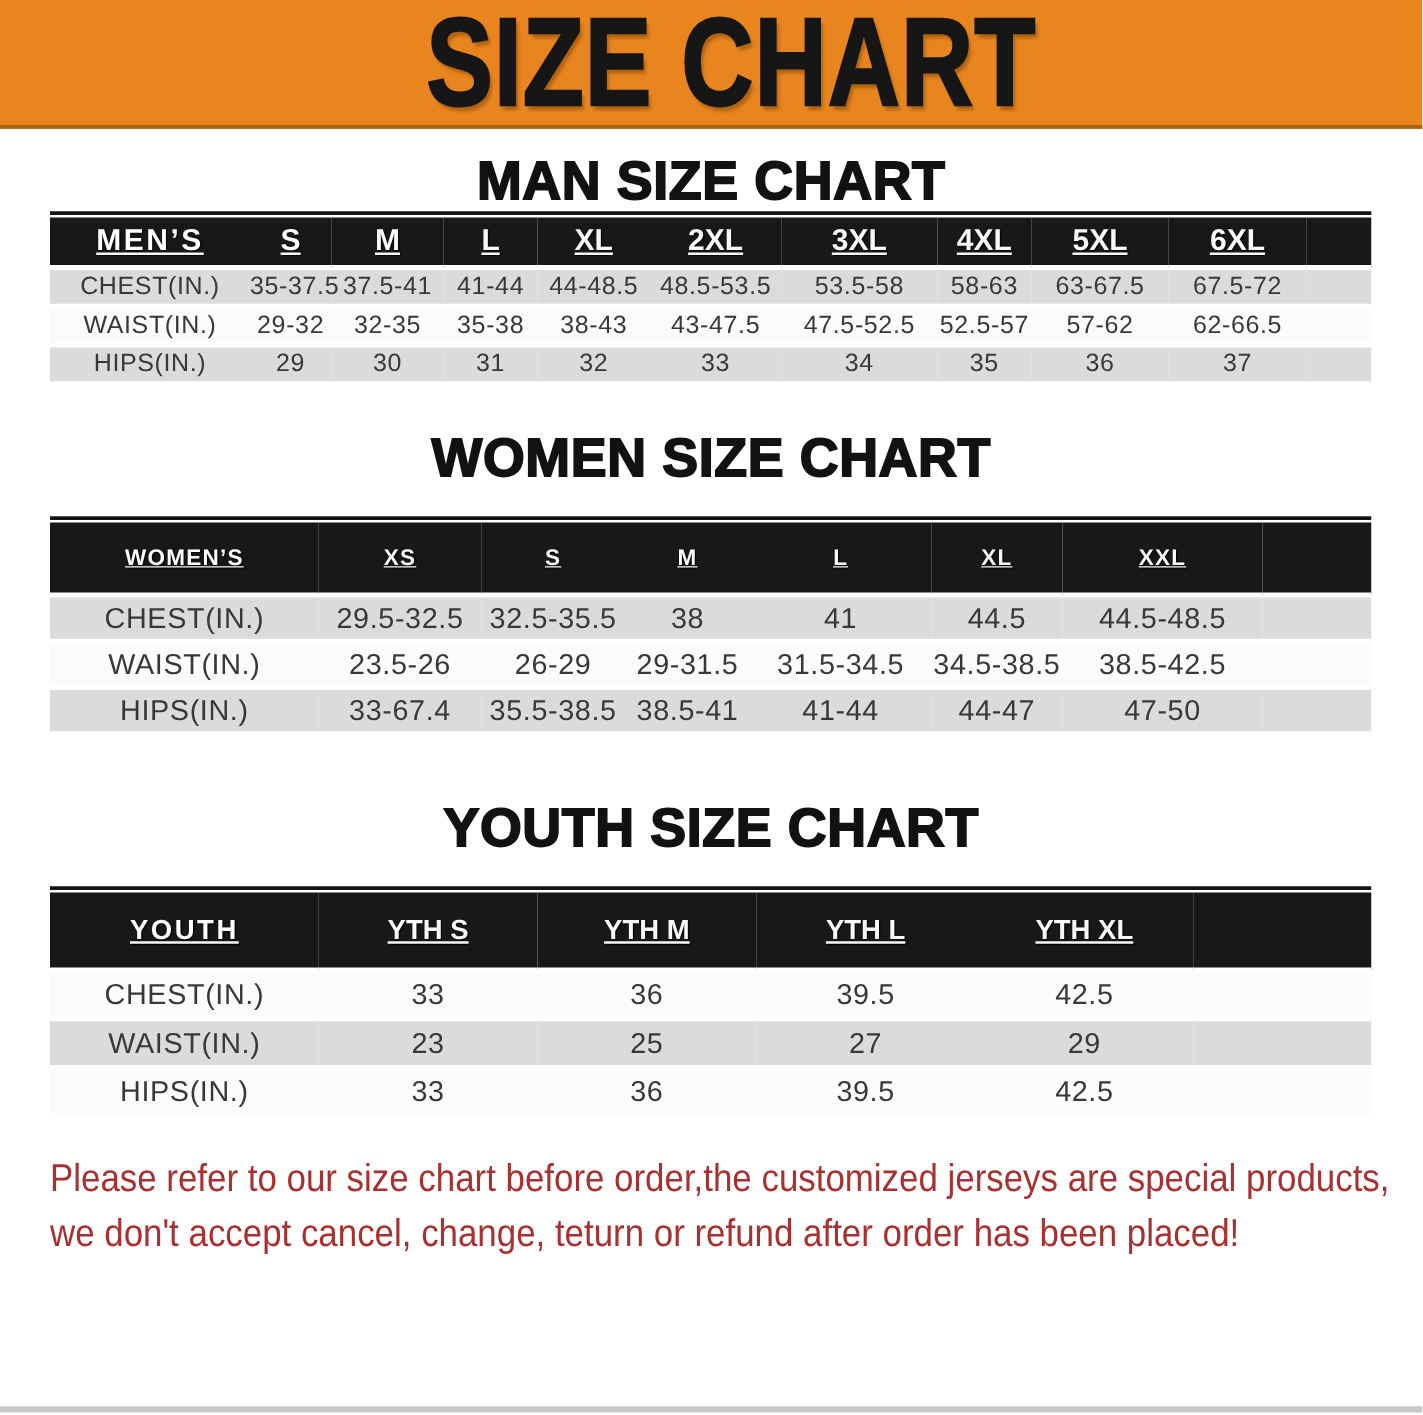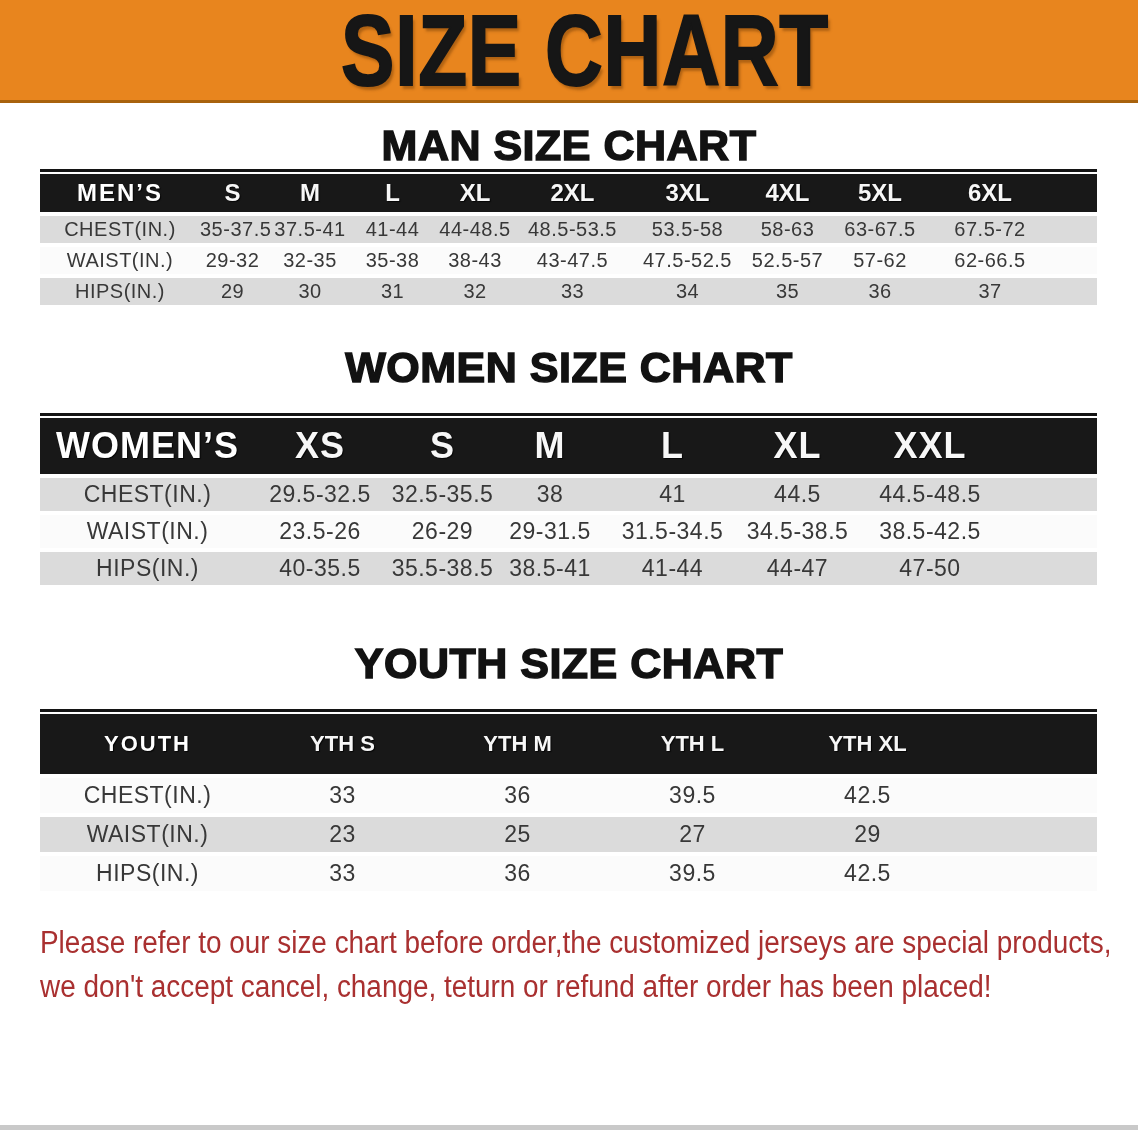--- a/index.html
+++ b/index.html
@@ -35,37 +35,37 @@
     border-top:3px solid #141414;padding-top:2px;background:#fff;
   }
   table.size-table{
     border-collapse:collapse;table-layout:fixed;width:1057px;
   }
   table.size-table td{
     text-align:center;vertical-align:middle;padding:0;
     white-space:nowrap;border-bottom:4px solid #ffffff;
   }
   .women td,.youth td{border-bottom-width:5px;}
-  tr.hdr{background:#181818;color:#f7f7f7;}
+  tr.hdr{background:#181818;color:#f7f7f7;text-decoration:underline;}
   tr.gray{background:#DBDBDB;}
   tr.white{background:#FBFBFB;}
   .men  tr.hdr{height:40px;}
   .men  tr.d{height:31px;}
   .women tr.hdr{height:58px;}
   .women tr.d{height:37px;}
   .youth tr.hdr{height:62px;}
   .youth tr.d{height:39px;}
   td.corner{
     text-align:left;padding-left:16px;font-weight:bold;font-size:30px;
     letter-spacing:2px;color:#ffffff;
     text-shadow:1px 2px 2px rgba(0,0,0,0.9);
   }
   tr.hdr td{font-weight:bold;text-shadow:1px 1px 1px rgba(0,0,0,0.8);}
   .men   tr.hdr td{font-size:24px;}
-  .women tr.hdr td{font-size:36px;letter-spacing:1px;}
+  .women tr.hdr td{font-size:18px;letter-spacing:1px;}
   .youth tr.hdr td{font-size:22px;}
   tr.d td{color:#383838;letter-spacing:0.5px;}
   .men   tr.d td{font-size:20px;}
   .women tr.d td,.youth tr.d td{font-size:23px;}
   
   .disclaimer{
     margin:26px 0 0 40px;color:#A93030;font-size:31px;line-height:44px;
     transform:scaleX(0.90);transform-origin:left top;white-space:nowrap;
   }
   
@@ -194,21 +194,21 @@
         <td>23.5-26</td>
         <td>26-29</td>
         <td>29-31.5</td>
         <td>31.5-34.5</td>
         <td>34.5-38.5</td>
         <td>38.5-42.5</td>
         <td></td>
       </tr>
       <tr class="d gray">
         <td>HIPS(IN.)</td>
-        <td>40-35.5</td>
+        <td>33-67.4</td>
         <td>35.5-38.5</td>
         <td>38.5-41</td>
         <td>41-44</td>
         <td>44-47</td>
         <td>47-50</td>
         <td></td>
       </tr>
     </tbody>
   </table>
 </div>

